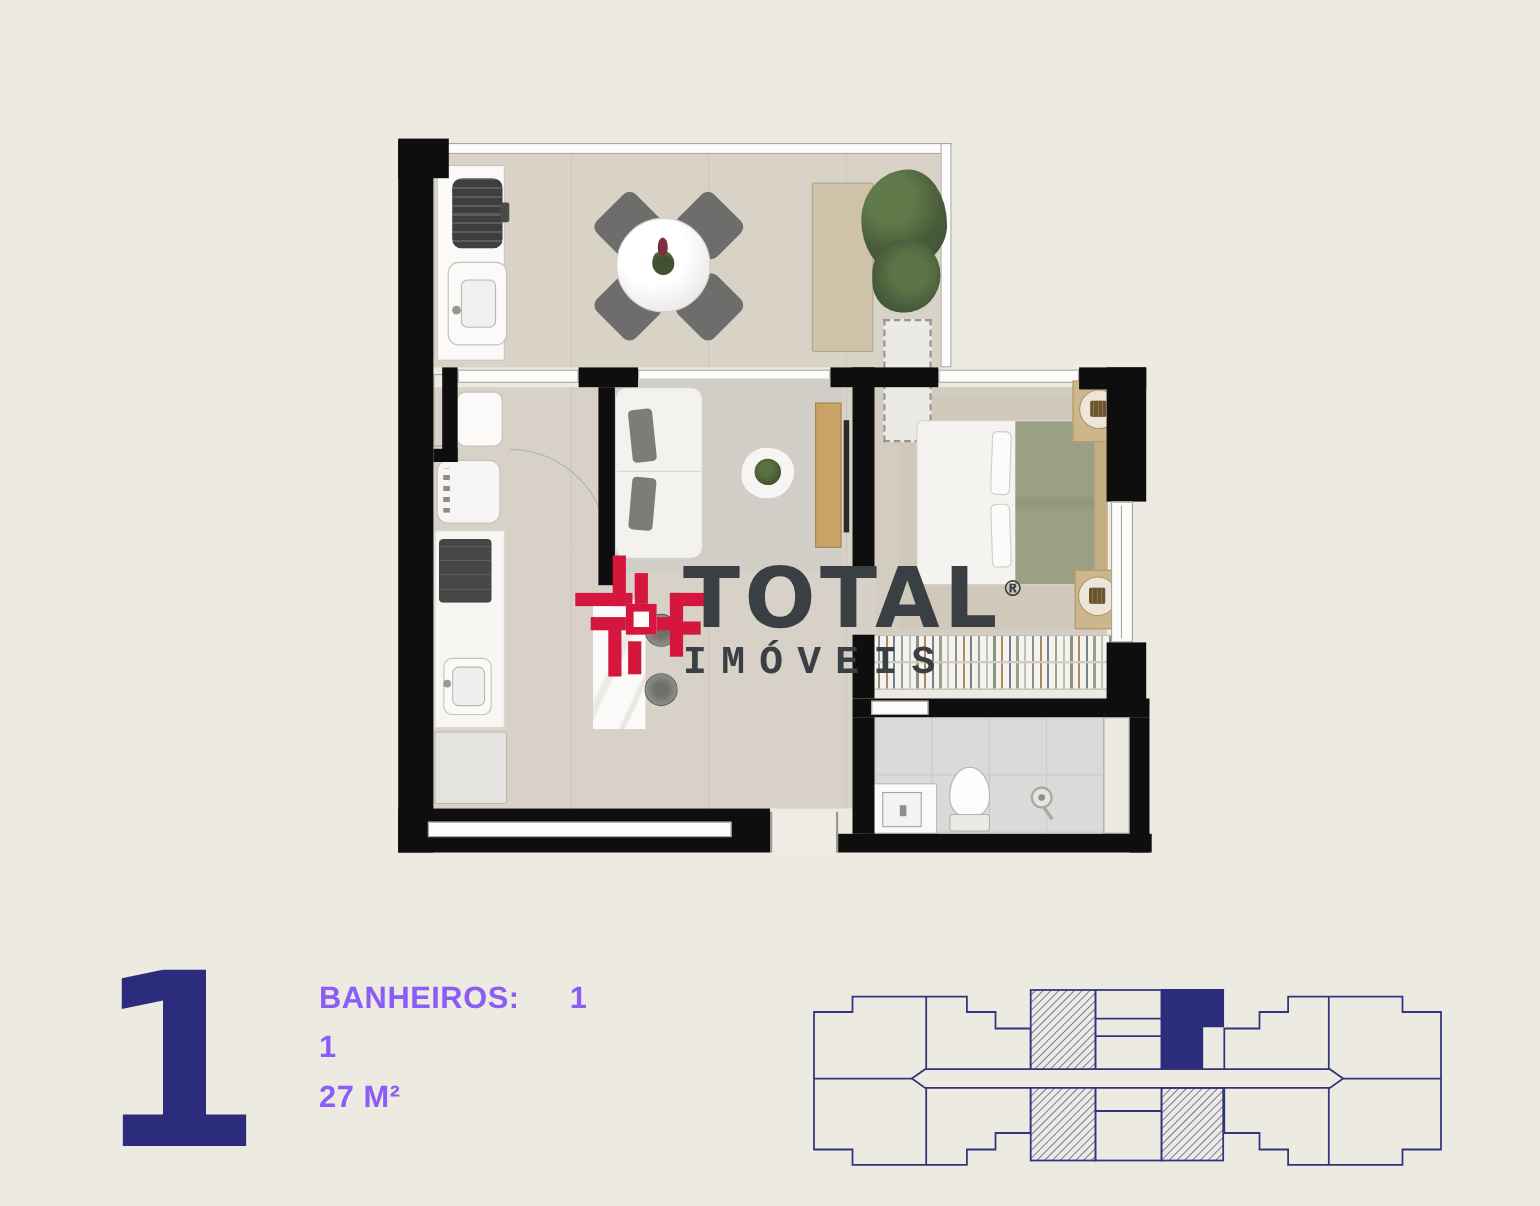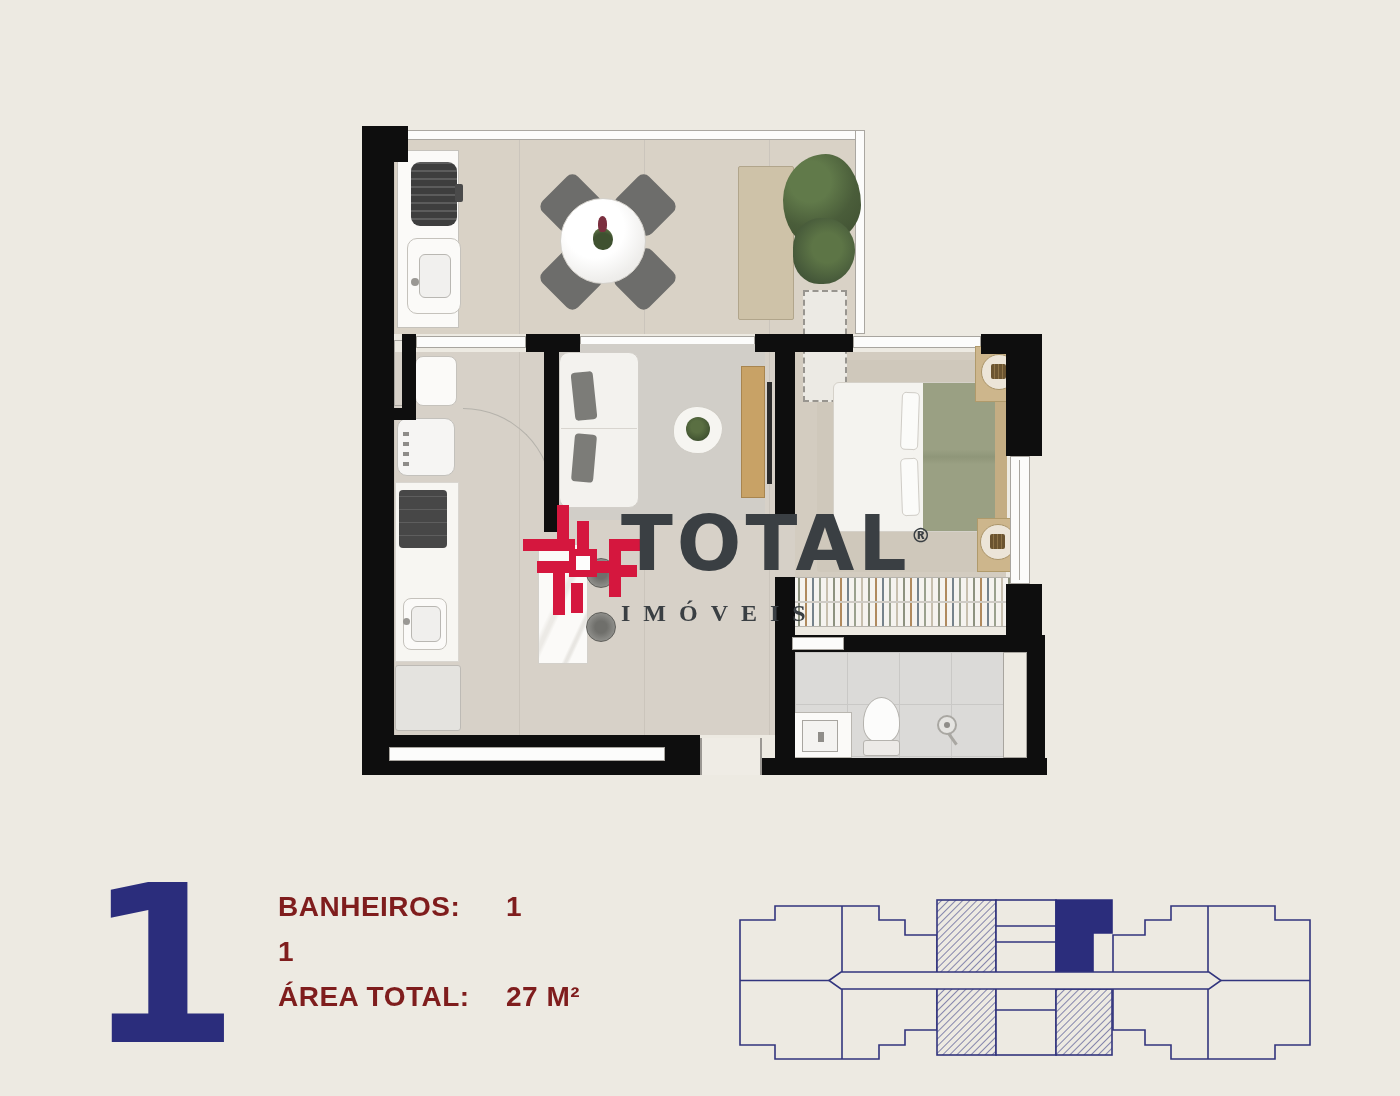--- a/index.html
+++ b/index.html
@@ -8,25 +8,25 @@
   .abs{position:absolute;}
   .wall{position:absolute;background:#0e0e0e;}
   .sill{position:absolute;background:#fcfcfb;border:1px solid #a8a59f;box-sizing:border-box;}
   .wh{position:absolute;background:#fbfaf8;border:1px solid #c5c2bc;box-sizing:border-box;}
   .bar{position:absolute;background:#d5173e;}
   #floorplan{position:absolute;left:355px;top:120px;width:700px;height:660px;}
   #logo{position:absolute;left:523px;top:497px;width:370px;height:120px;}
   #logo .brand{font-family:"DejaVu Sans", sans-serif;font-weight:bold;font-size:76px;
       line-height:76px;color:#3a3f43;letter-spacing:4px;white-space:nowrap;}
   #logo .reg{font-size:20px;vertical-align:28px;letter-spacing:0;}
-  #logo .subtitle{font-family:Liberation Serif, serif;font-weight:bold;font-size:24px;
-      color:#3a3f43;letter-spacing:13px;margin-top:18px;white-space:nowrap;}
+  #logo .subtitle{font-family:Liberation Mono, monospace;font-weight:bold;font-size:36px;
+      color:#3a3f43;letter-spacing:13px;margin-top:0;white-space:nowrap;}
   #bignum{position:absolute;left:86px;top:856px;font-family:"DejaVu Sans", sans-serif;
       font-weight:bold;font-size:220px;line-height:1;color:#2b2d7c;}
-  #inforows{position:absolute;left:278px;top:891px;color:#7f1d1d;}
+  #inforows{position:absolute;left:290px;top:891px;color:#8b5cf6;}
   .irow{display:flex;height:45px;align-items:flex-start;font-weight:bold;font-size:28px;letter-spacing:0.5px;}
   .irow .lbl{width:228px;}
   #keyplan{position:absolute;left:725px;top:890px;}
   .floor-lines{background-image:linear-gradient(90deg,#cbc5bc 1px,transparent 1px);background-size:125px 100%;}
 </style>
 </head>
 <body>
 
 <div id="floorplan">
 
@@ -158,21 +158,20 @@
 <div id="bignum">1</div>
 <div id="inforows">
   <div class="irow">
     <span class="lbl">BANHEIROS:</span>
     <span class="val">1</span>
   </div>
   <div class="irow">
     <span class="val">1</span>
   </div>
   <div class="irow">
-    <span class="lbl">ÁREA TOTAL:</span>
     <span class="val">27 M²</span>
   </div>
 </div>
 
 <svg id="keyplan" width="600" height="175" viewBox="0 0 600 175">
   <defs>
     <pattern id="hatch" width="5" height="5" patternTransform="rotate(45)" patternUnits="userSpaceOnUse">
       <rect width="5" height="5" fill="#edeae2"></rect>
       <line x1="0" y1="0" x2="0" y2="5" stroke="#565a95" stroke-width="1.4"></line>
     </pattern>

